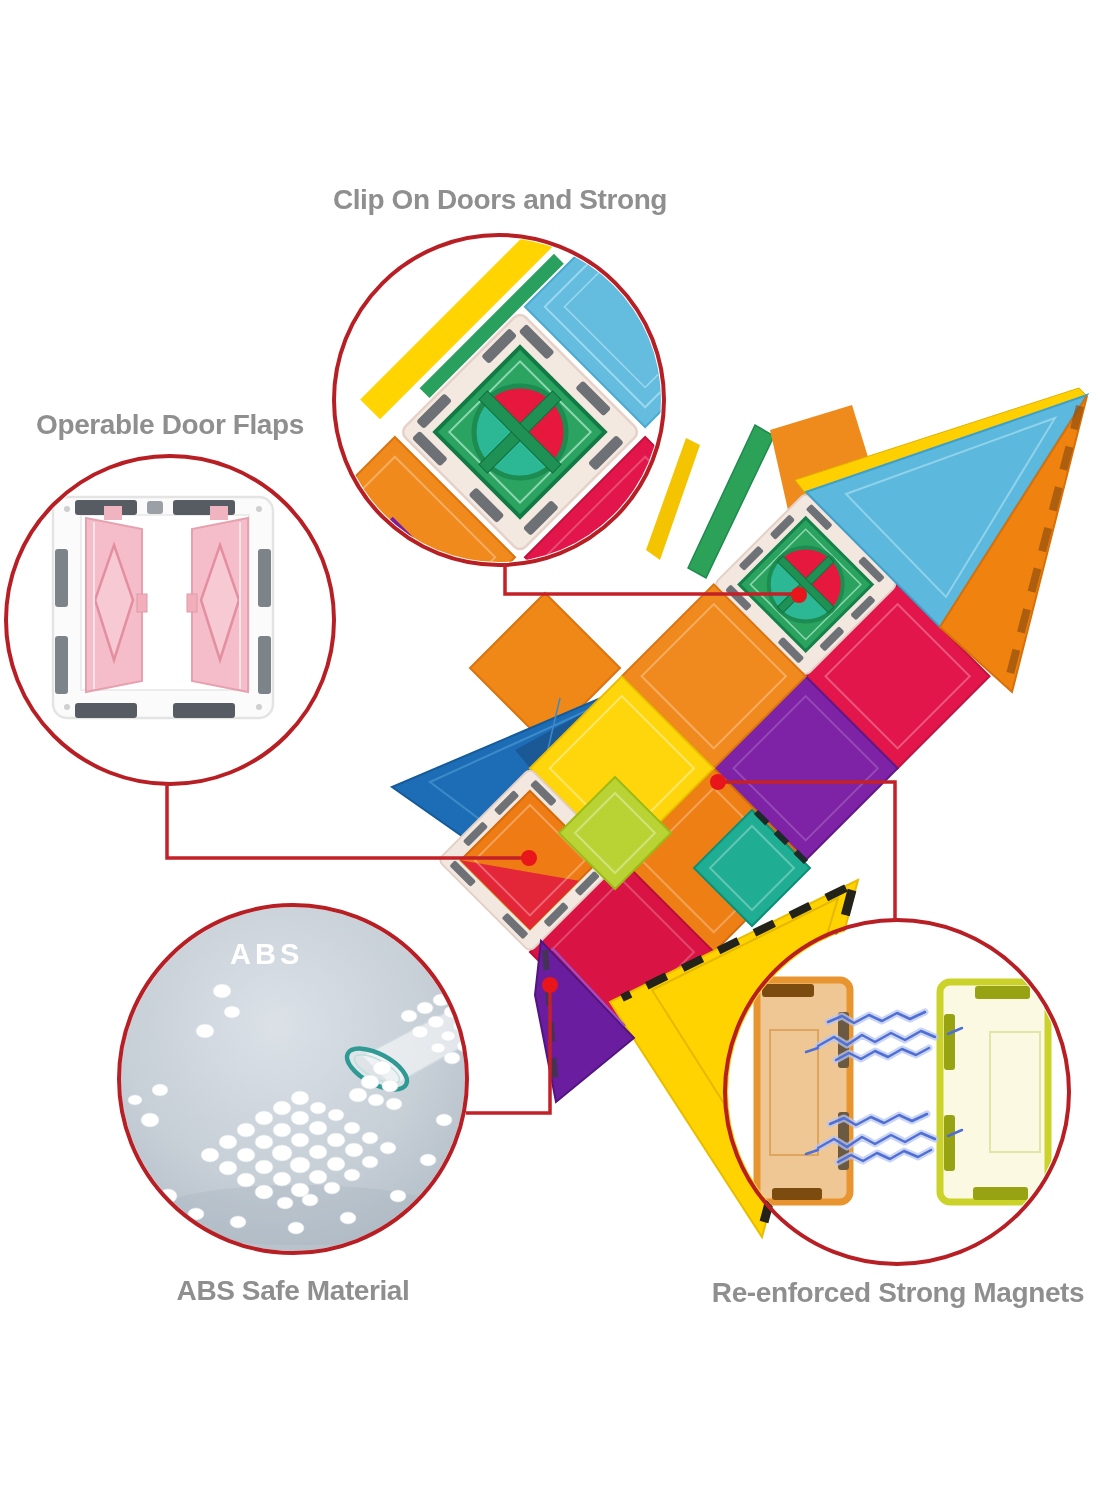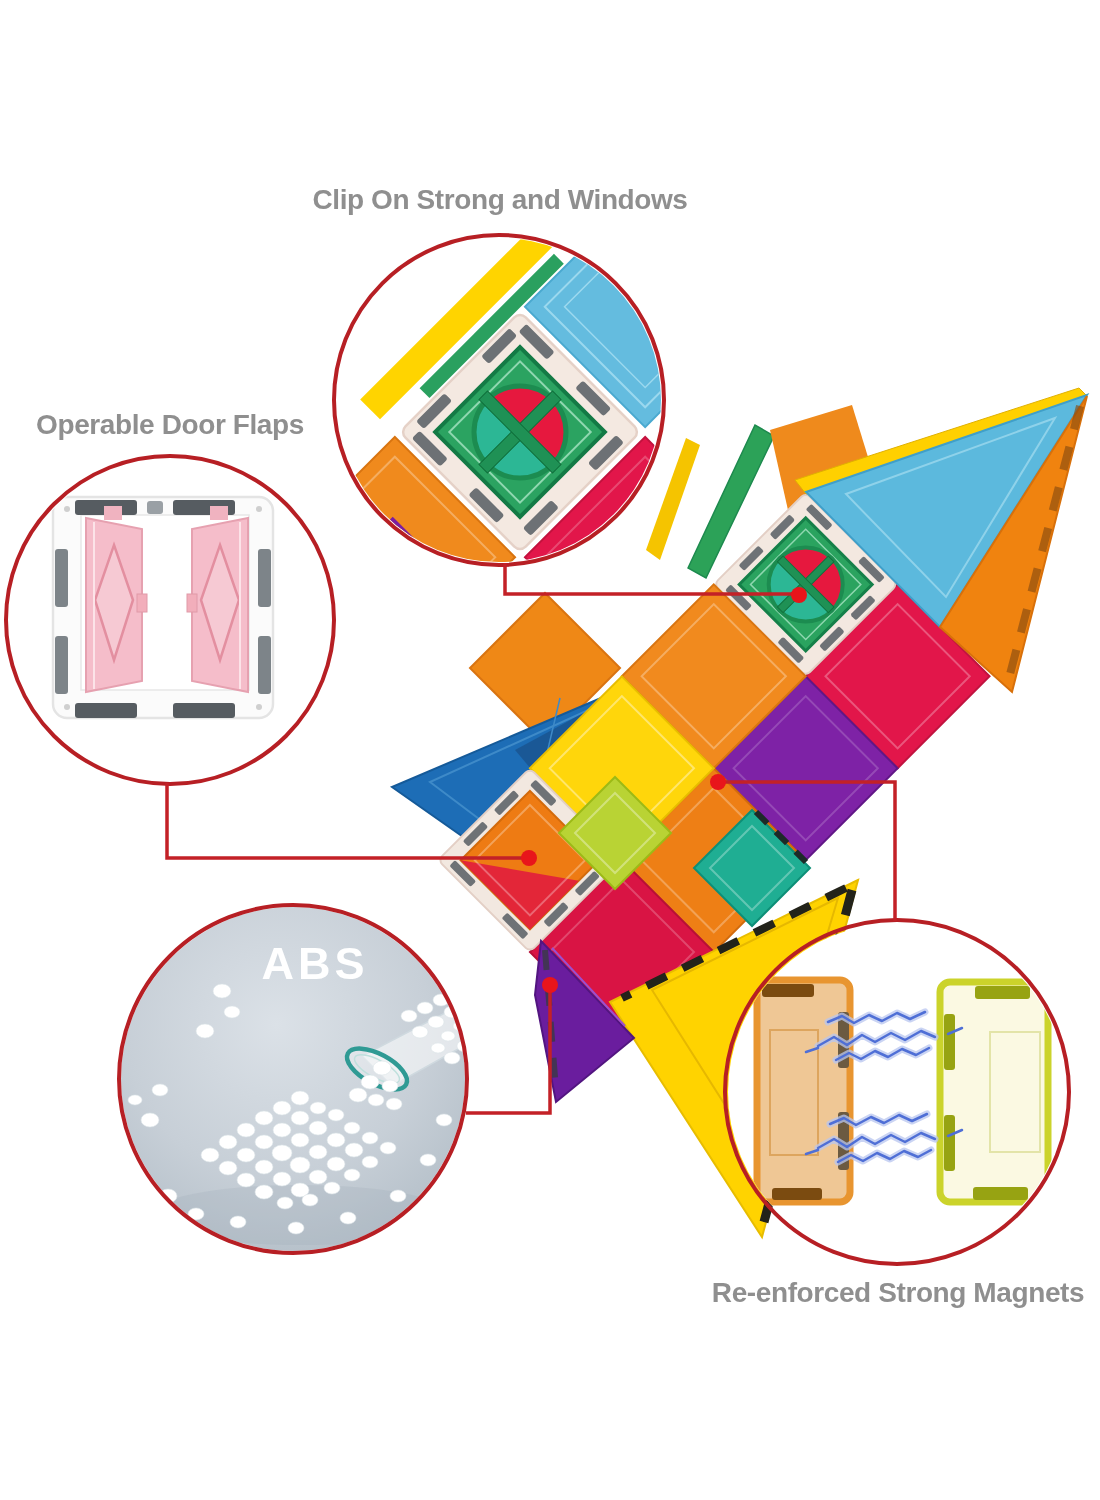--- a/index.html
+++ b/index.html
@@ -7,21 +7,21 @@
     position:relative;width:1100px;height:1500px;background:#ffffff;
     font-family:"Liberation Sans", sans-serif;overflow:hidden;
   }
   .canvas svg{position:absolute;left:0;top:0;}
   .label{
     position:absolute;color:var(--label,#8f8f8f);font-weight:bold;
     font-size:28px;letter-spacing:-0.4px;text-align:center;line-height:1.2;
   }
   .abs-badge{
     position:absolute;color:var(--abs-text,#ffffff);font-weight:bold;
-    font-size:45px;letter-spacing:4px;text-align:center;
+    font-size:29px;letter-spacing:4px;
   }
   .ring{fill:none;stroke:var(--ring,#b71f24);stroke-width:4;}
   .connector{fill:none;stroke:var(--connector,#c32127);stroke-width:3.5;}
   .dot{fill:var(--dot,#e8151b);}
 </style>
 </head>
 <body>
 
 <div class="canvas">
 
@@ -362,18 +362,19 @@
     <path class="connector" d="M167,783 L167,858 L522,858"></path>
     <path class="connector" d="M550,985 L550,1113 L466,1113"></path>
     <path class="connector" d="M718,782 L895,782 L895,921"></path>
     <circle class="dot" cx="799" cy="595" r="8"></circle>
     <circle class="dot" cx="529" cy="858" r="8"></circle>
     <circle class="dot" cx="550" cy="985" r="8"></circle>
     <circle class="dot" cx="718" cy="782" r="8"></circle>
   </g>
 </svg>
 
-<div class="label" style="left:150px;top:183px;width:700px;">Clip On Strong and Windows</div>
+<div class="label" style="left:150px;top:183px;width:700px;">Clip On Doors and Strong</div>
 <div class="label" style="left:0px;top:408px;width:340px;text-align:center;">Operable Door Flaps</div>
+<div class="label" style="left:93px;top:1274px;width:400px;">ABS Safe Material</div>
 <div class="label" style="left:673px;top:1276px;width:450px;">Re-enforced Strong Magnets</div>
 <div class="abs-badge" style="left:230px;top:938px;width:170px;">ABS</div>
 
 </div>
 
 </body></html>

